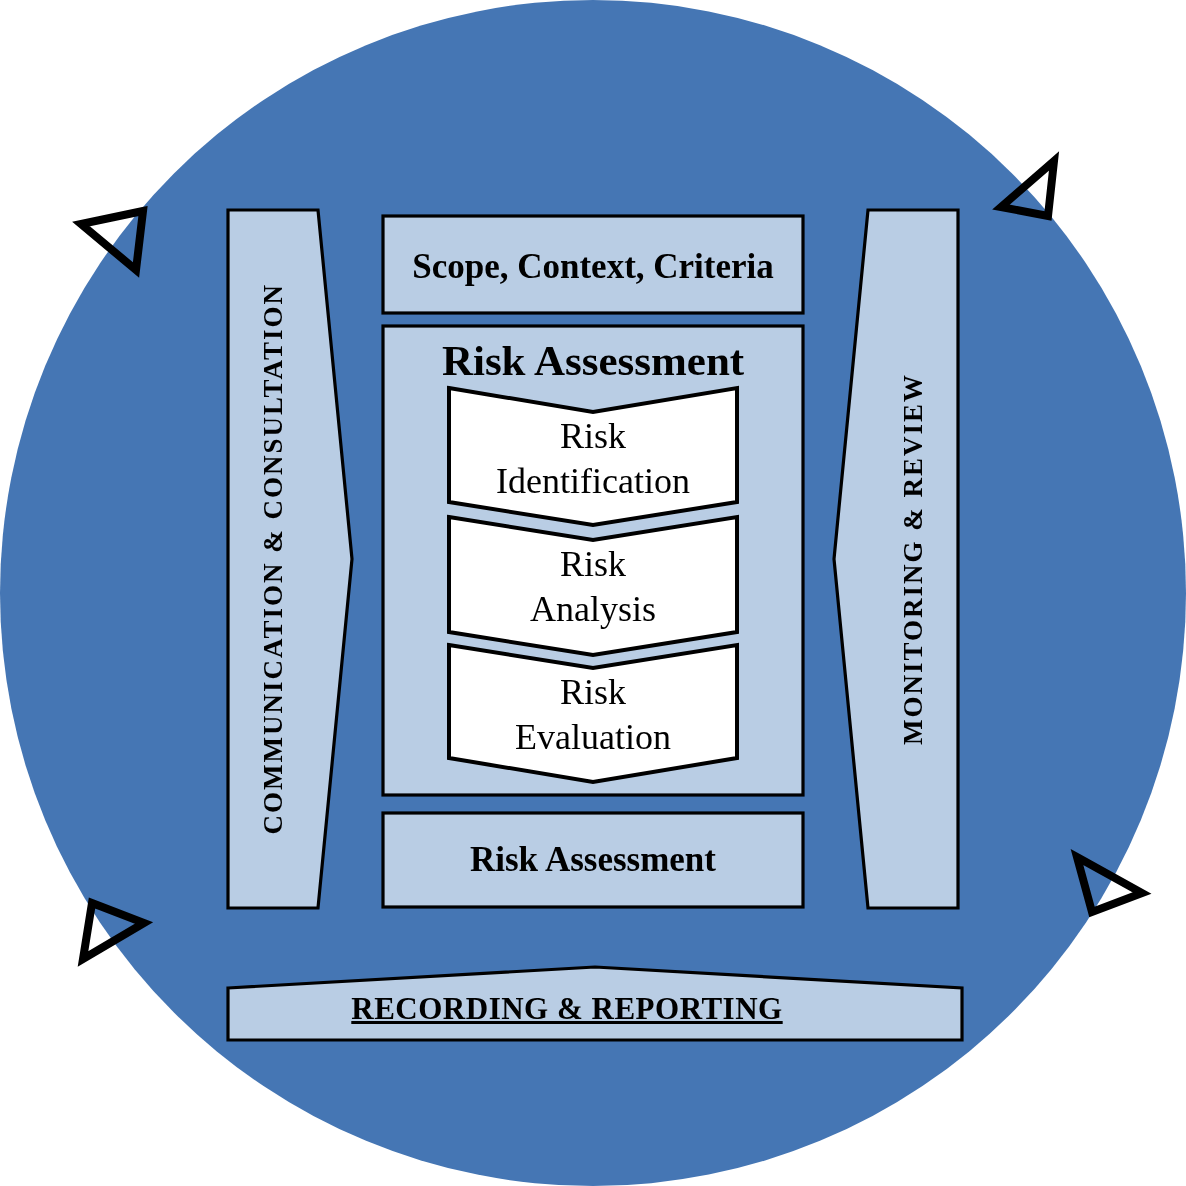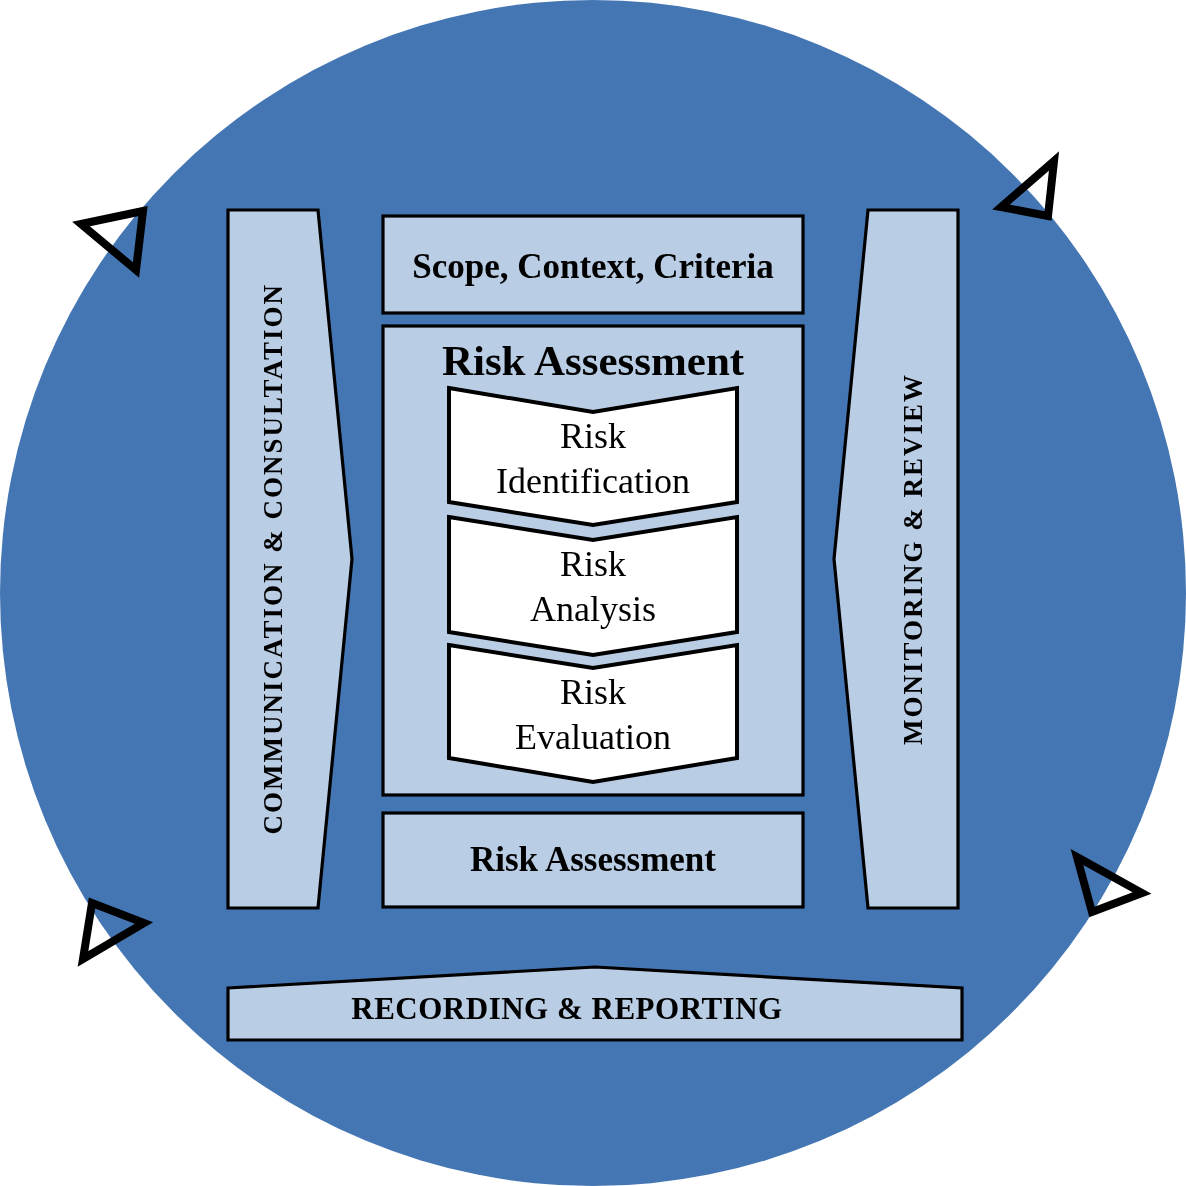--- a/index.html
+++ b/index.html
@@ -131,15 +131,15 @@
 Identification</div>
 
   <div class="label step-label" style="left:449px; top:526px; width:288px; height:122px;">Risk
 Analysis</div>
 
   <div class="label step-label" style="left:449px; top:654px; width:288px; height:122px;">Risk
 Evaluation</div>
 
   <div class="label title-lg" style="left:383px; top:813px; width:420px; height:94px;">Risk Assessment</div>
 
-  <div class="label hbar-label" style="left:228px; top:980px; width:678px; height:58px;">RECORDING &amp; REPORTING</div>
+  <div class="label hbar-label" style="left:228px; top:980px; width:678px; height:58px;text-decoration:underline;">RECORDING &amp; REPORTING</div>
 
 </div>
 
 </body></html>

